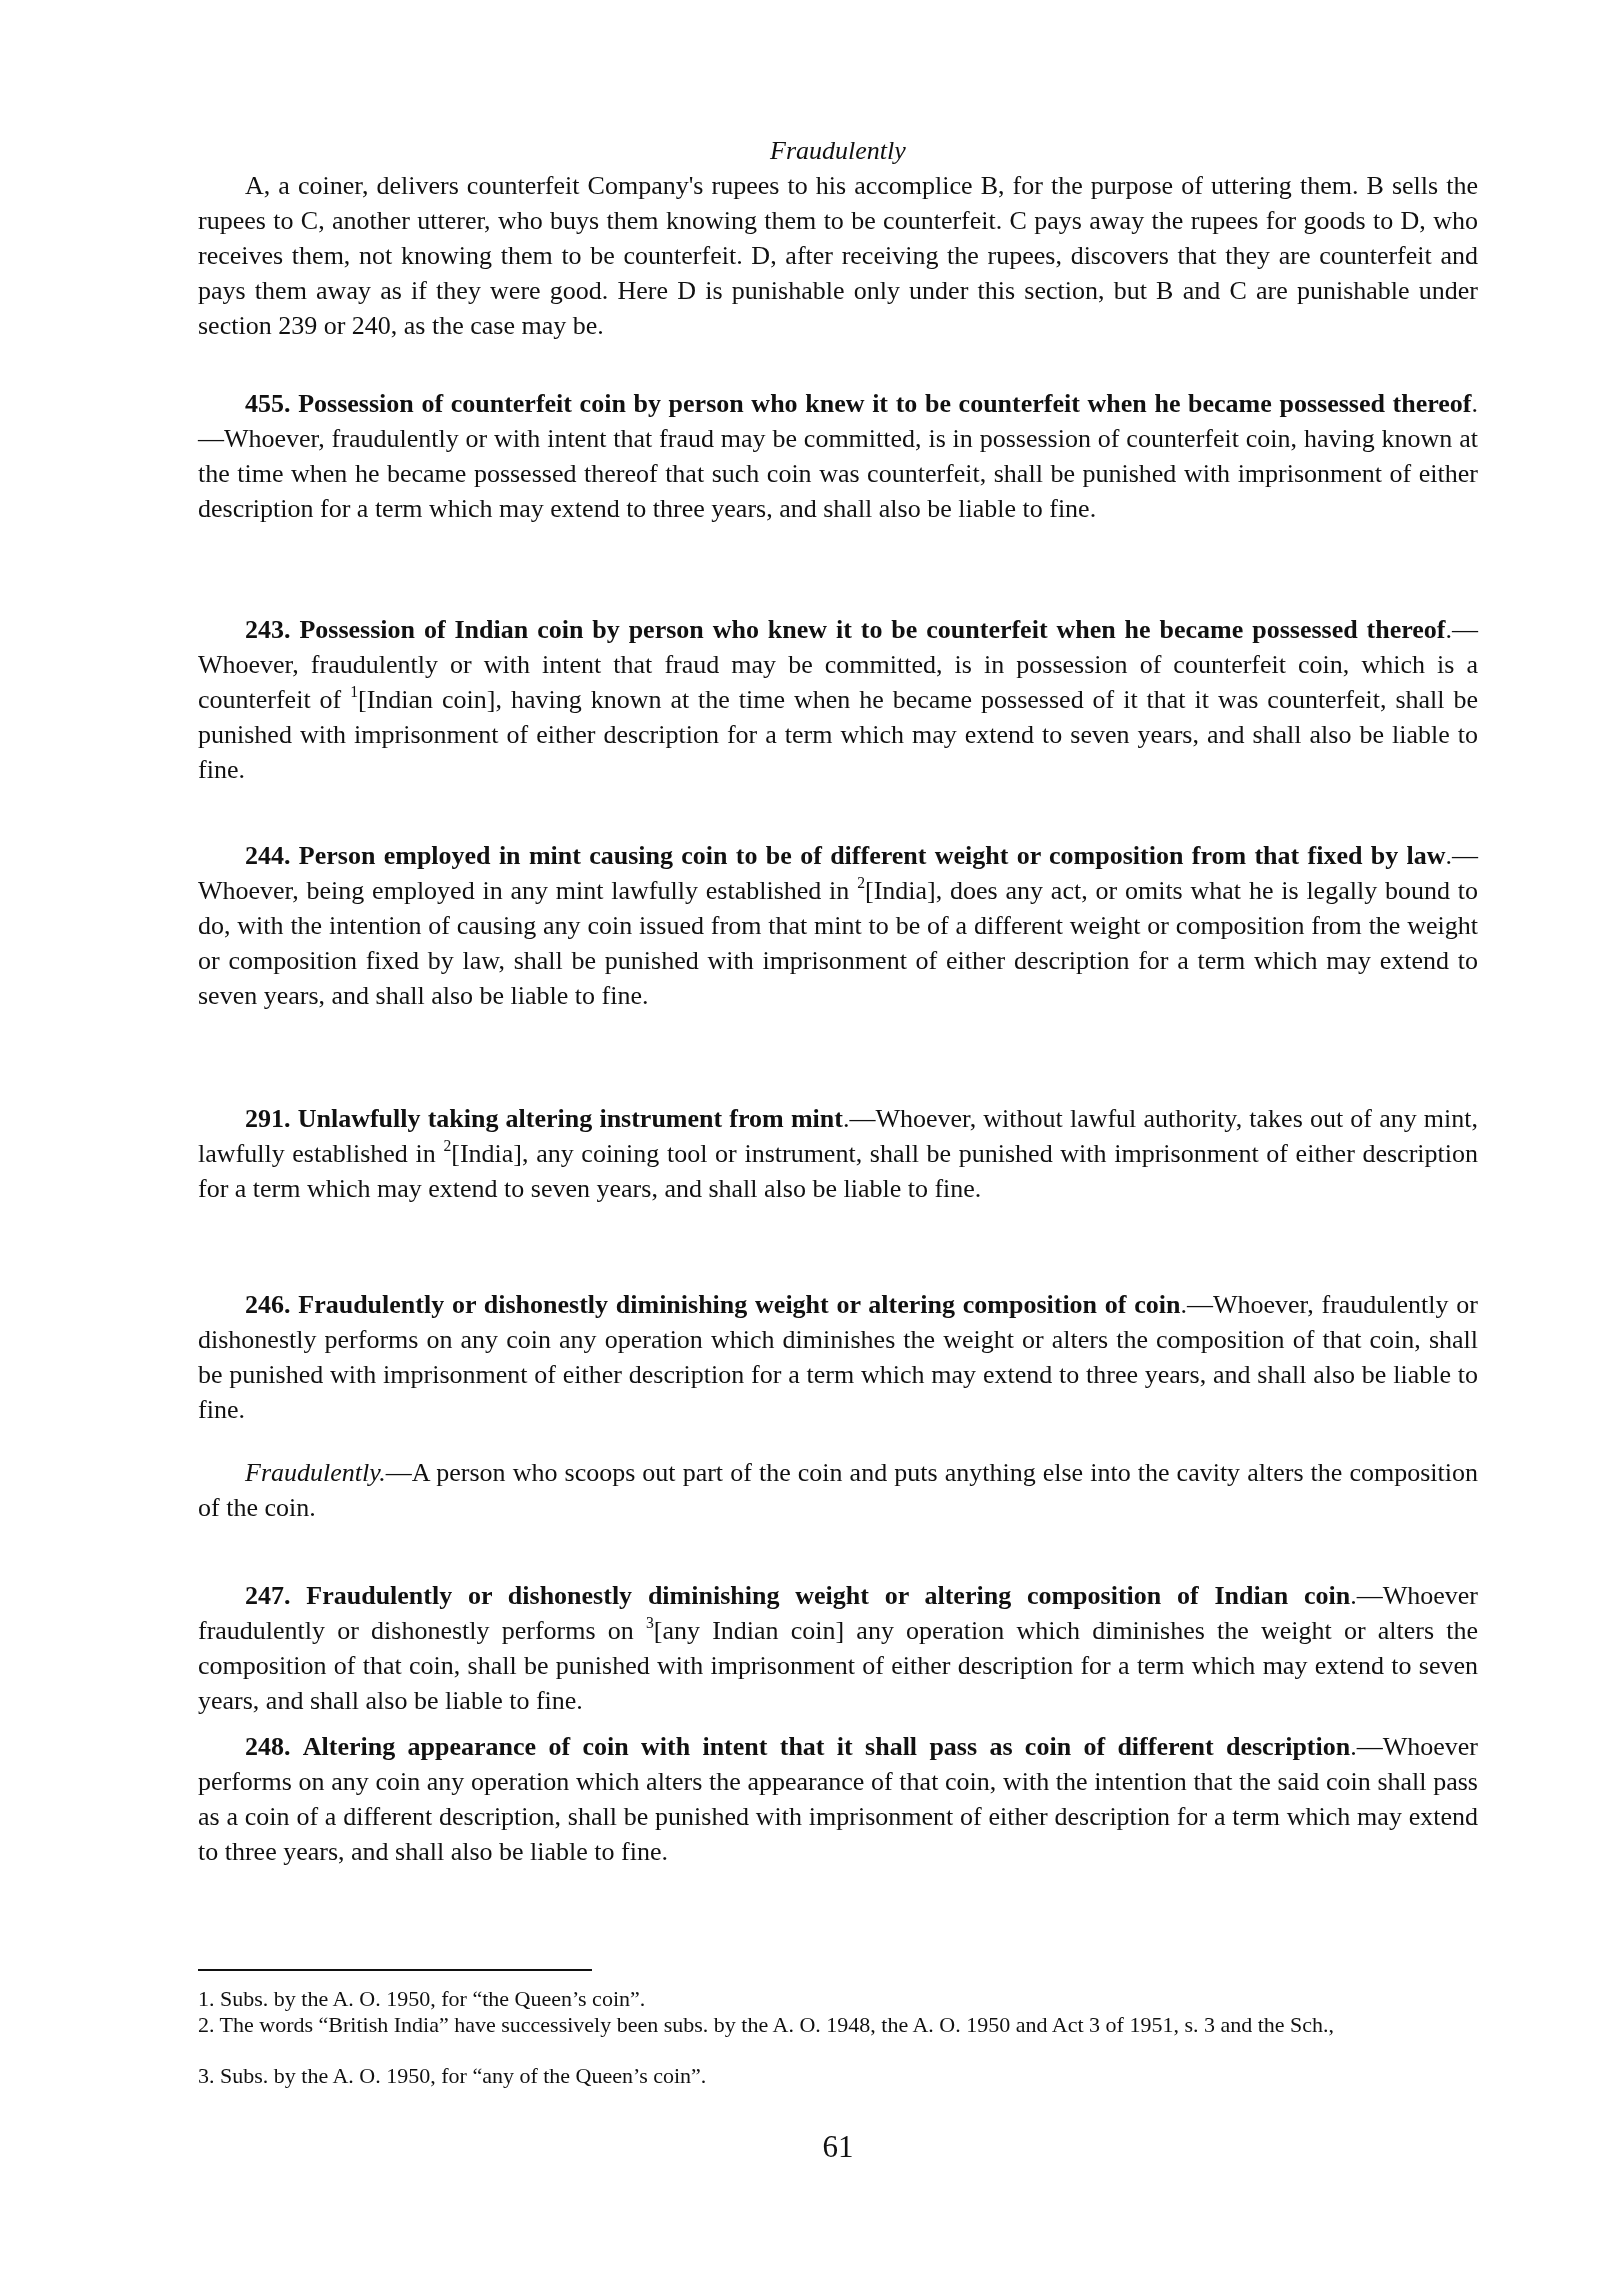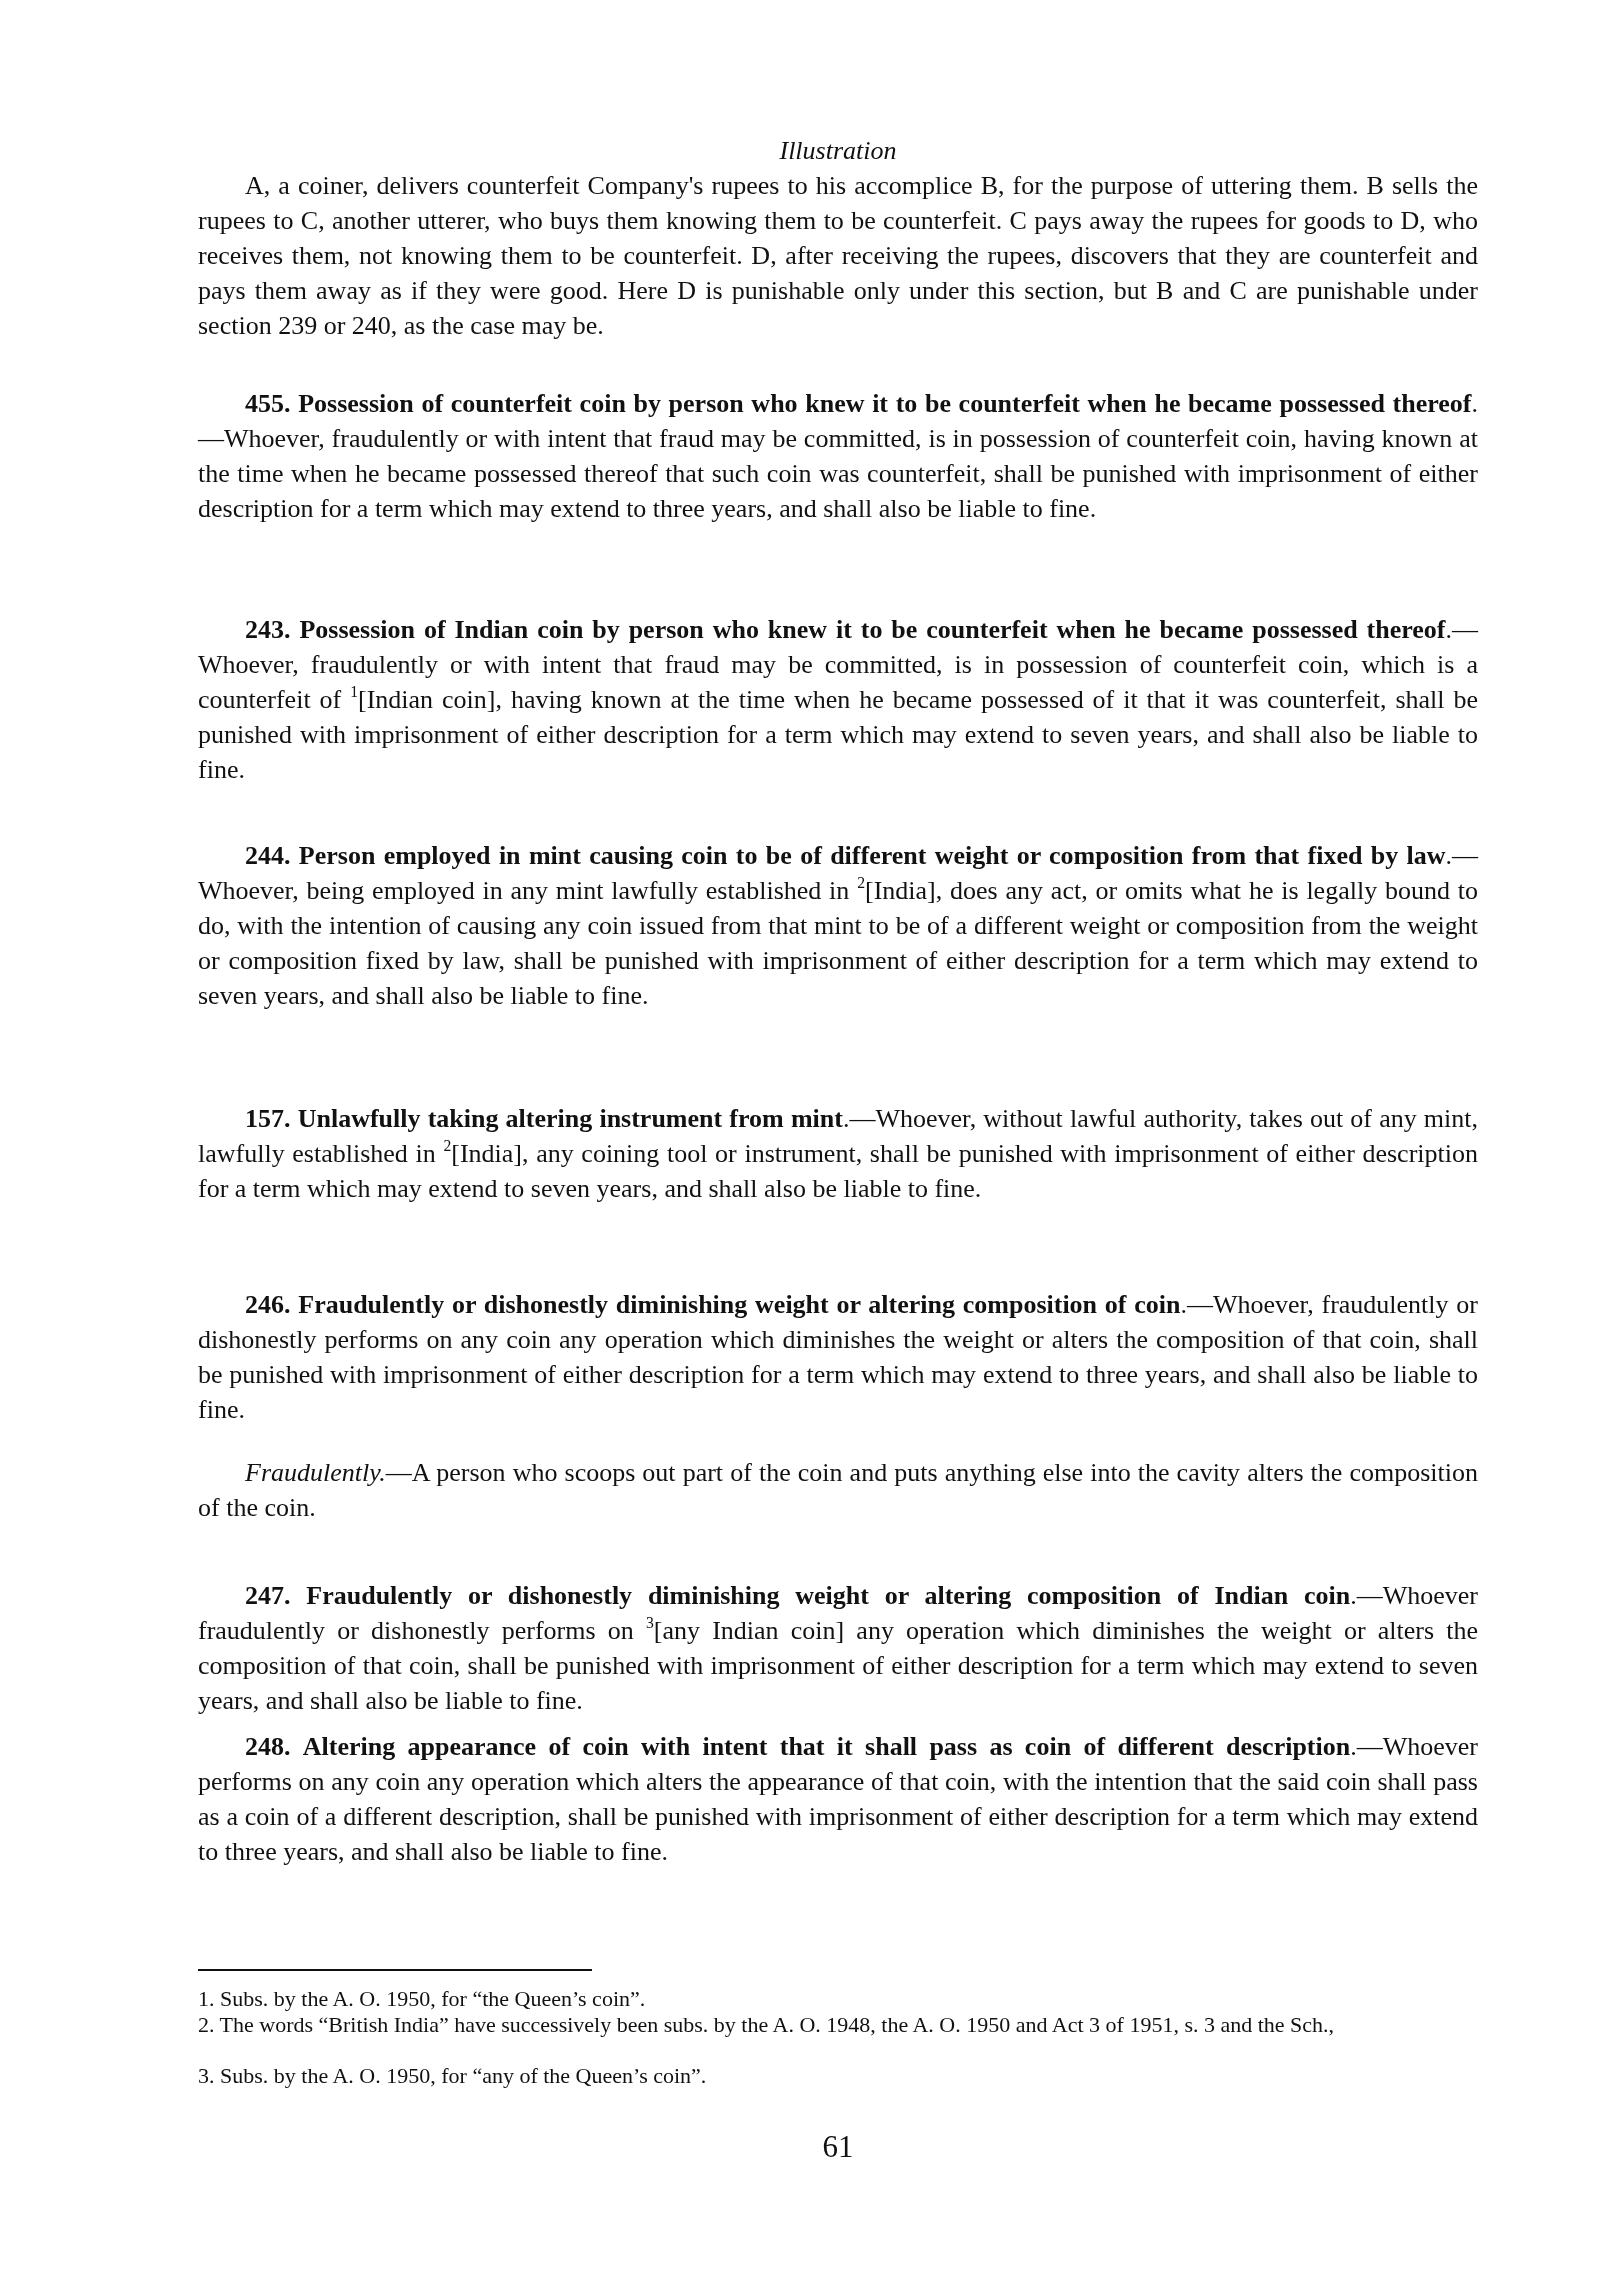--- a/index.html
+++ b/index.html
@@ -17,21 +17,21 @@
   .fn { font-size: 22px; line-height: 25.5px; margin: 0; position: absolute; left: 0; width: 1280px; }
   .fn .cont { padding-left: 22.5px; display: block; }
   .pageno { position: absolute; left: 0; width: 1280px; text-align: center; font-size: 31px; }
 </style>
 </head>
 <body>
 
 <div class="page">
 
   <div class="sec" style="top:0px;">
-    <p class="p center italic">Illustration</p>
+    <p class="p center italic">Fraudulently</p>
     <p class="p indent">A, a coiner, delivers counterfeit Company's rupees to his accomplice B, for the purpose of uttering them. B sells the rupees to C, another utterer, who buys them knowing them to be counterfeit. C pays away the rupees for goods to D, who receives them, not knowing them to be counterfeit. D, after receiving the rupees, discovers that they are counterfeit and pays them away as if they were good. Here D is punishable only under this section, but B and C are punishable under section 239 or 240, as the case may be.</p>
   </div>
 
   <div class="sec" style="top:253px;">
     <p class="p indent">
       <b>455.</b>
       <b>Possession of counterfeit coin by person who knew it to be counterfeit when he became possessed thereof</b><span>.—</span><span>Whoever, fraudulently or with intent that fraud may be committed, is in possession of counterfeit coin, having known at the time when he became possessed thereof that such coin was counterfeit, shall be punished with imprisonment of either description for a term which may extend to three years, and shall also be liable to fine.</span>
     </p>
   </div>
 
@@ -44,21 +44,21 @@
 
   <div class="sec" style="top:705px;">
     <p class="p indent">
       <b>244.</b>
       <b>Person employed in mint causing coin to be of different weight or composition from that fixed by law</b><span>.—</span><span>Whoever, being employed in any mint lawfully established in </span><sup>2</sup><span>[India], does any act, or omits what he is legally bound to do, with the intention of causing any coin issued from that mint to be of a different weight or composition from the weight or composition fixed by law, shall be punished with imprisonment of either description for a term which may extend to seven years, and shall also be liable to fine.</span>
     </p>
   </div>
 
   <div class="sec" style="top:968px;">
     <p class="p indent">
-      <b>157.</b>
+      <b>291.</b>
       <b>Unlawfully taking altering instrument from mint</b><span>.—</span><span>Whoever, without lawful authority, takes out of any mint, lawfully established in </span><sup>2</sup><span>[India], any coining tool or instrument, shall be punished with imprisonment of either description for a term which may extend to seven years, and shall also be liable to fine.</span>
     </p>
   </div>
 
   <div class="sec" style="top:1154px;">
     <p class="p indent">
       <b>246.</b>
       <b>Fraudulently or dishonestly diminishing weight or altering composition of coin</b><span>.—</span><span>Whoever, fraudulently or dishonestly performs on any coin any operation which diminishes the weight or alters the composition of that coin, shall be punished with imprisonment of either description for a term which may extend to three years, and shall also be liable to fine.</span>
     </p>
   </div>

